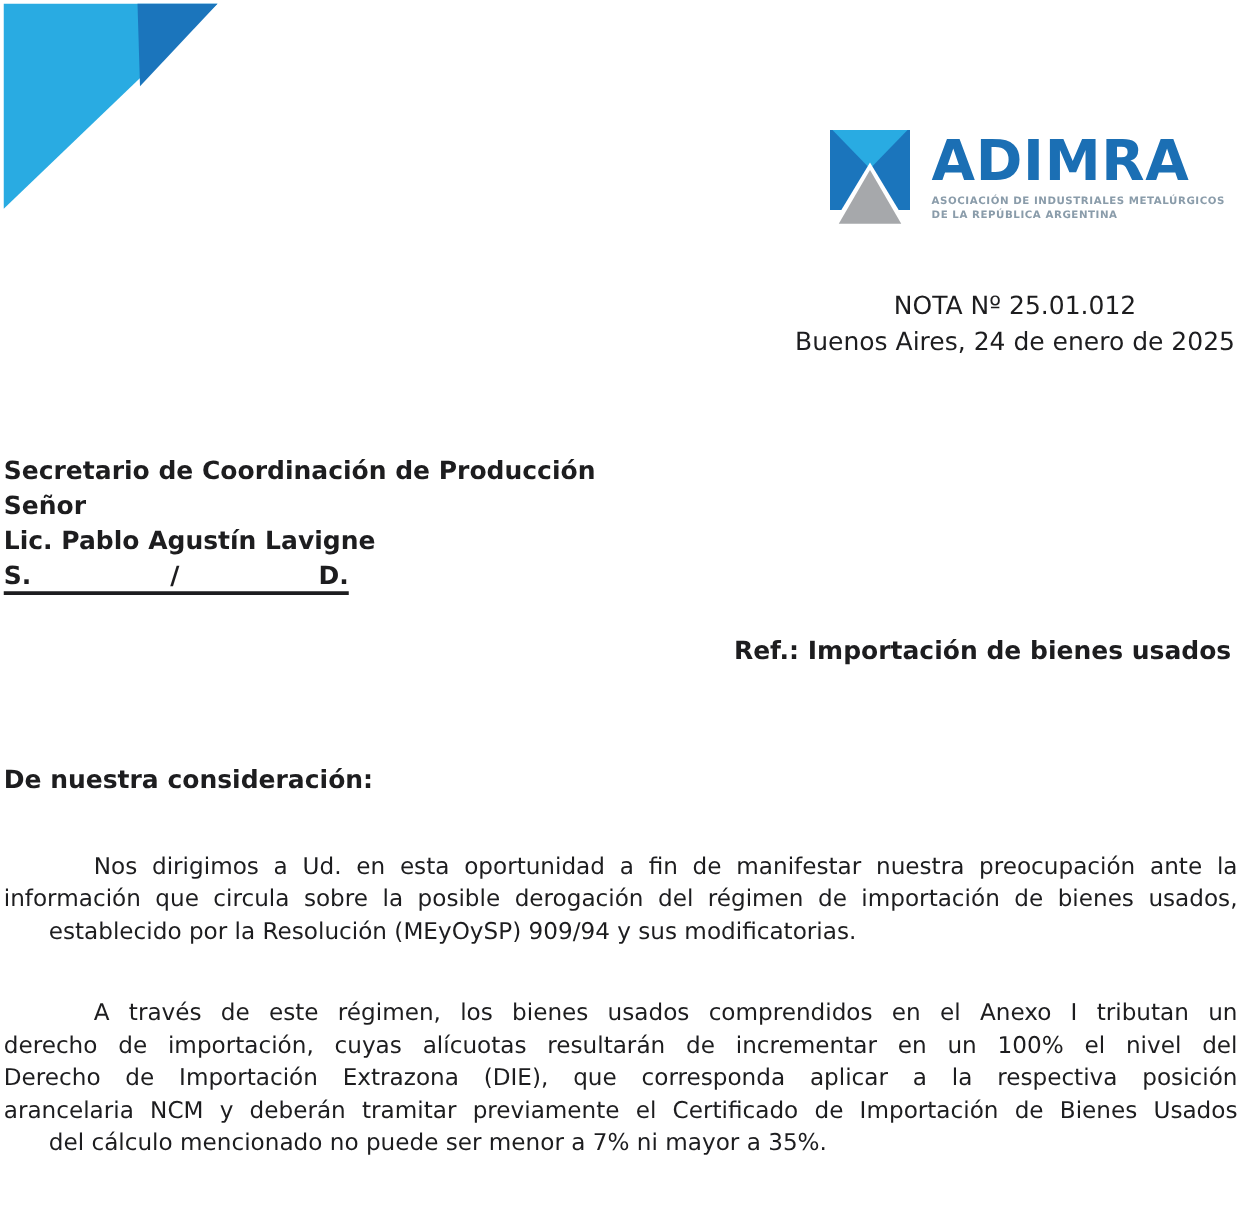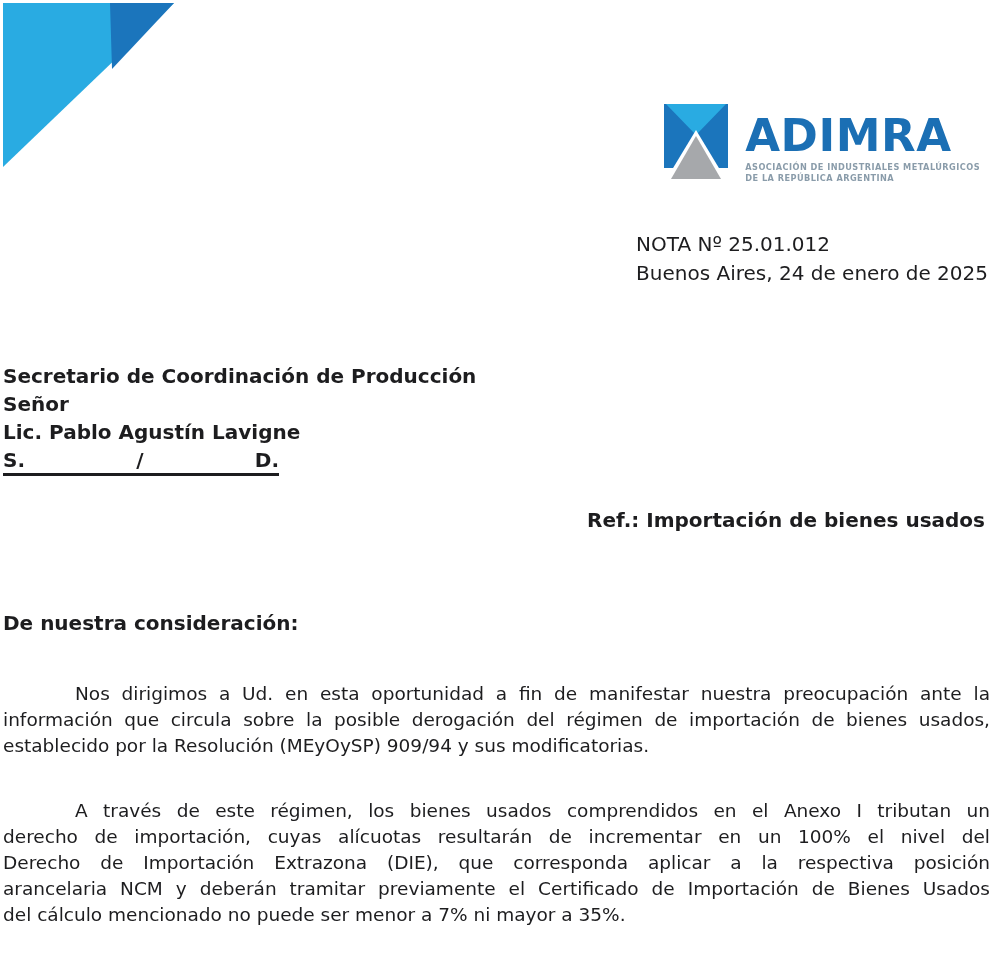--- a/index.html
+++ b/index.html
@@ -15,21 +15,21 @@
 
   
   .corner { position: absolute; top: 0; left: 0; }
 
   
   .logo {
     position: absolute;
     top: 100px;
     right: 20px;
     display: flex;
-    align-items: center;
+    align-items: flex-start;
     gap: 16px;
   }
   .logo-icon { margin-top: 4px; flex: 0 0 auto; }
   .brand-text { margin-top: 6px; }
   .brand {
     font-size: 45px;
     font-weight: bold;
     line-height: 1;
     color: #1b6fb4;
     letter-spacing: 0.5px;
@@ -41,21 +41,21 @@
     letter-spacing: 0.45px;
     line-height: 1.3;
     color: #8a9caa;
   }
 
   
   .meta {
     position: absolute;
     top: 230px;
     right: 12px;
-    text-align: left;
+    text-align: center;
     font-size: 20px;
     line-height: 29px;
   }
 
   
   .recipient {
     position: absolute;
     top: 362px;
     left: 3px;
     font-weight: bold;
@@ -95,21 +95,21 @@
     position: absolute;
     left: 3px;
     width: 987px;
     font-size: 18.5px;
     line-height: 26px;
   }
   #para1 { top: 681px; }
   #para2 { top: 798px; }
   .ln { text-align: justify; text-align-last: justify; white-space: normal; }
   .ln.first { text-indent: 72px; }
-  .ln.last { text-align: center; text-align-last: left; }
+  .ln.last { text-align: center; text-align-last: left; margin-left: 36px; }
 </style>
 </head>
 <body>
 
 <div class="page">
 
   <div class="corner">
     <svg width="178" height="172" viewBox="0 0 178 172">
       <polygon points="3,3 174,3 3,167" fill="#29abe2"></polygon>
       <polygon points="110,3 174,3 112,69" fill="#1b75bc"></polygon>

